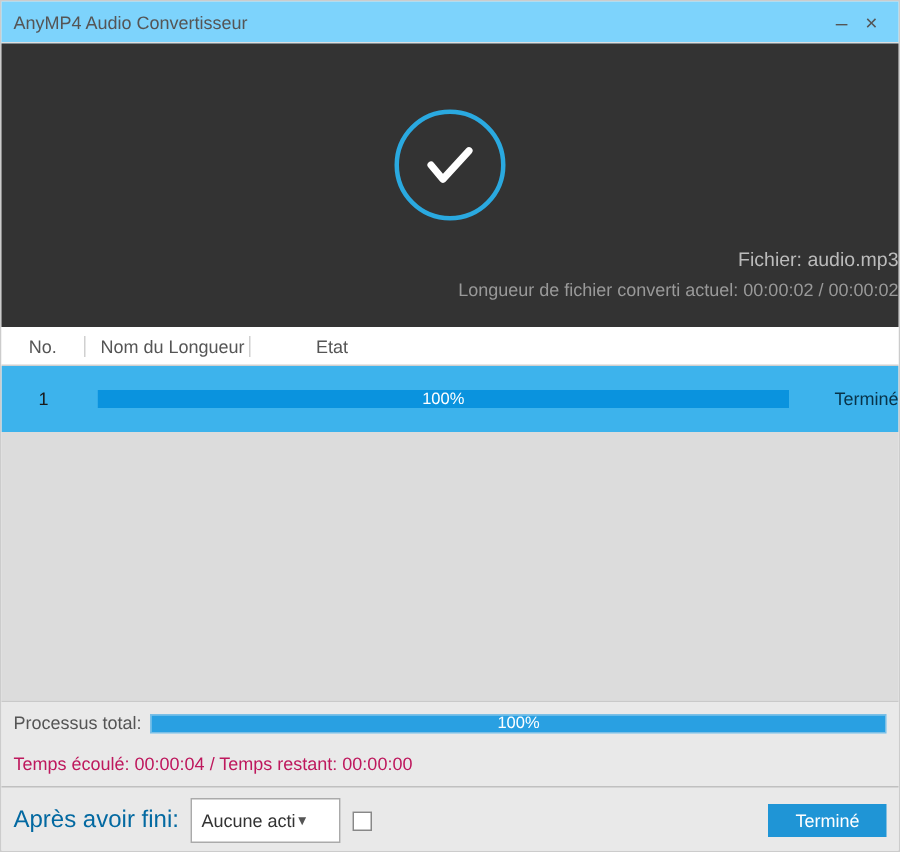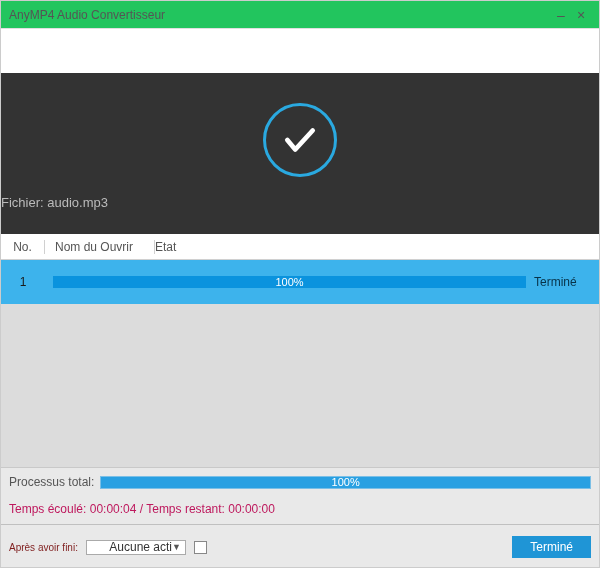--- a/index.html
+++ b/index.html
@@ -6,43 +6,43 @@
   body {
     font-family: "Segoe UI", Arial, sans-serif;
     font-size: 12px;
     background: #fff;
     width: 600px;
     height: 568px;
     overflow: hidden;
   }
   .window { width: 600px; height: 568px; display: flex; flex-direction: column; border: 1px solid #ccc; }
   .titlebar {
-    height: 28px; background: #22c55e; display: flex; align-items: center;
+    height: 28px; background: #7dd3fc; display: flex; align-items: center;
     padding: 0 8px; border-bottom: 1px solid #e0e0e0; color: #555;
   }
   .titlebar .title { flex: 1; font-size: 12px; }
   .titlebar .winbtn { width: 20px; text-align: center; font-size: 14px; color: #555; cursor: pointer; }
   .header {
-    background: #333333; color: #ccc; text-align: left; padding: 30px 0 18px; margin-top: 44px;
+    background: #333333; color: #ccc; text-align: right; padding: 44px 0 18px;
   }
   .check-circle {
     width: 74px; height: 74px; border: 3px solid #2aa9e0; border-radius: 50%;
     margin: 0 auto 18px; display: flex; align-items: center; justify-content: center;
   }
   .check-circle svg { width: 38px; height: 38px; }
   .header .file-label { font-size: 13px; color: #bbb; margin-bottom: 6px; }
   .header .length-label { font-size: 12px; color: #999; }
   .table-head {
     display: flex; background: #fff; border-bottom: 1px solid #d0d0d0;
     font-size: 12px; color: #555; height: 26px; align-items: center;
   }
-  .col-no { width: 44px; text-align: center; border-right: 1px solid #d0d0d0; }
+  .col-no { width: 56px; text-align: center; border-right: 1px solid #d0d0d0; }
   .col-name { width: 110px; padding-left: 10px; border-right: 1px solid #d0d0d0; }
   .col-prog { flex: 1; text-align: center; border-right: 1px solid #d0d0d0; }
-  .col-state { width: 65px; text-align: left; }
+  .col-state { width: 65px; text-align: right; }
   .table-body { flex: 1; background: #dcdcdc; overflow: hidden; }
   .row {
     display: flex; align-items: center; height: 44px; background: #3db3ec;
     color: #1a1a1a; font-size: 12px;
   }
   .row .col-no { border: none; }
   .row .col-name { border: none; }
   .row .col-prog { border: none; display: flex; align-items: center; padding: 0 8px; }
   .row .col-state { border: none; color: #083349; font-weight: 500; }
   .row-progress-track {
@@ -63,25 +63,25 @@
   .total-fill {
     position: absolute; inset: 0; background: #29a0e2;
     display: flex; align-items: center; justify-content: center;
     color: #fff; font-size: 11px;
   }
   .time-row { padding: 6px 8px; color: #be185d; font-size: 12px; }
   .divider { height: 1px; background: #c0c0c0; margin: 2px 0; }
   .action-row {
     display: flex; align-items: center; height: 40px; padding: 0 8px; gap: 8px;
   }
-  .action-label { color: #7f1d1d; font-size: 10px; }
+  .action-label { color: #0369a1; font-size: 16px; }
   .select {
     display: flex; align-items: center; border: 1px solid #aaa; background: #fff;
-    height: 15px; padding: 0 4px 0 6px; font-size: 12px; color: #333; width: 100px;
-    justify-content: flex-end; cursor: pointer;
+    height: 30px; padding: 0 4px 0 6px; font-size: 12px; color: #333; width: 100px;
+    justify-content: flex-start; cursor: pointer;
   }
   .select .caret { font-size: 9px; color: #555; }
   .checkbox {
     width: 13px; height: 13px; border: 1px solid #888; background: #fff; display: inline-block;
     cursor: pointer;
   }
   .checkbox-label { color: #333; font-size: 12px; }
   .spacer { flex: 1; }
   .done-btn {
     background: #1f95d6; color: #fff; padding: 4px 18px; font-size: 12px;
@@ -99,25 +99,26 @@
     <div class="winbtn">×</div>
   </div>
 
   <div class="header">
     <div class="check-circle">
       <svg viewBox="0 0 24 24" fill="none" stroke="#ffffff" stroke-width="3" stroke-linecap="round" stroke-linejoin="round">
         <polyline points="4 12 9 18 20 6"></polyline>
       </svg>
     </div>
     <div class="file-label">Fichier: audio.mp3</div>
+    <div class="length-label">Longueur de fichier converti actuel: 00:00:02 / 00:00:02</div>
   </div>
 
   <div class="table-head">
     <div class="col-no">No.</div>
-    <div class="col-name">Nom du Ouvrir</div>
+    <div class="col-name">Nom du Longueur</div>
     <div class="col-state">Etat</div>
   </div>
 
   <div class="table-body">
     <div class="row">
       <div class="col-no">1</div>
       <div class="col-prog">
         <div class="row-progress-track">
           <div class="row-progress-fill" style="width:100%">100%</div>
         </div>

